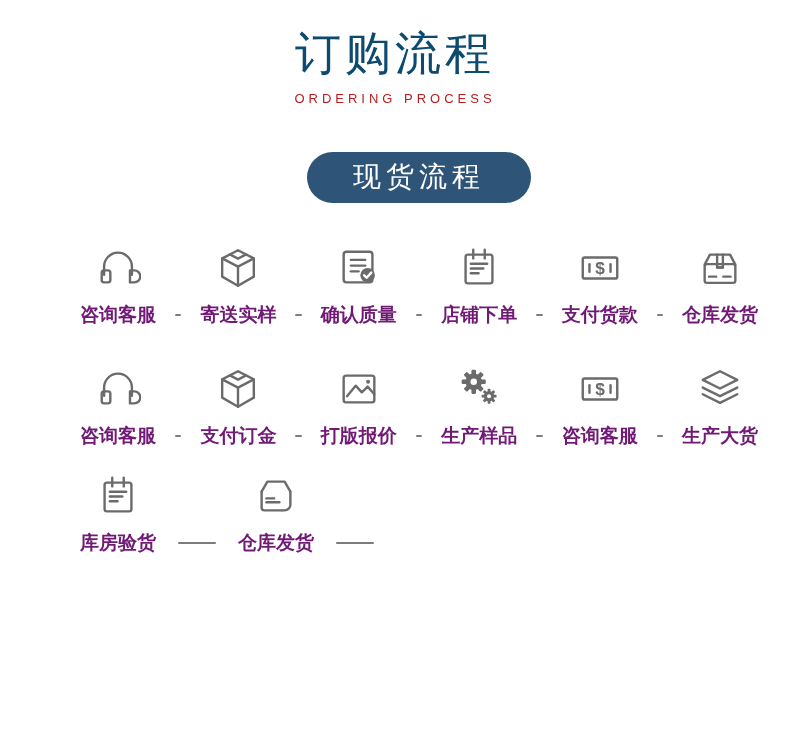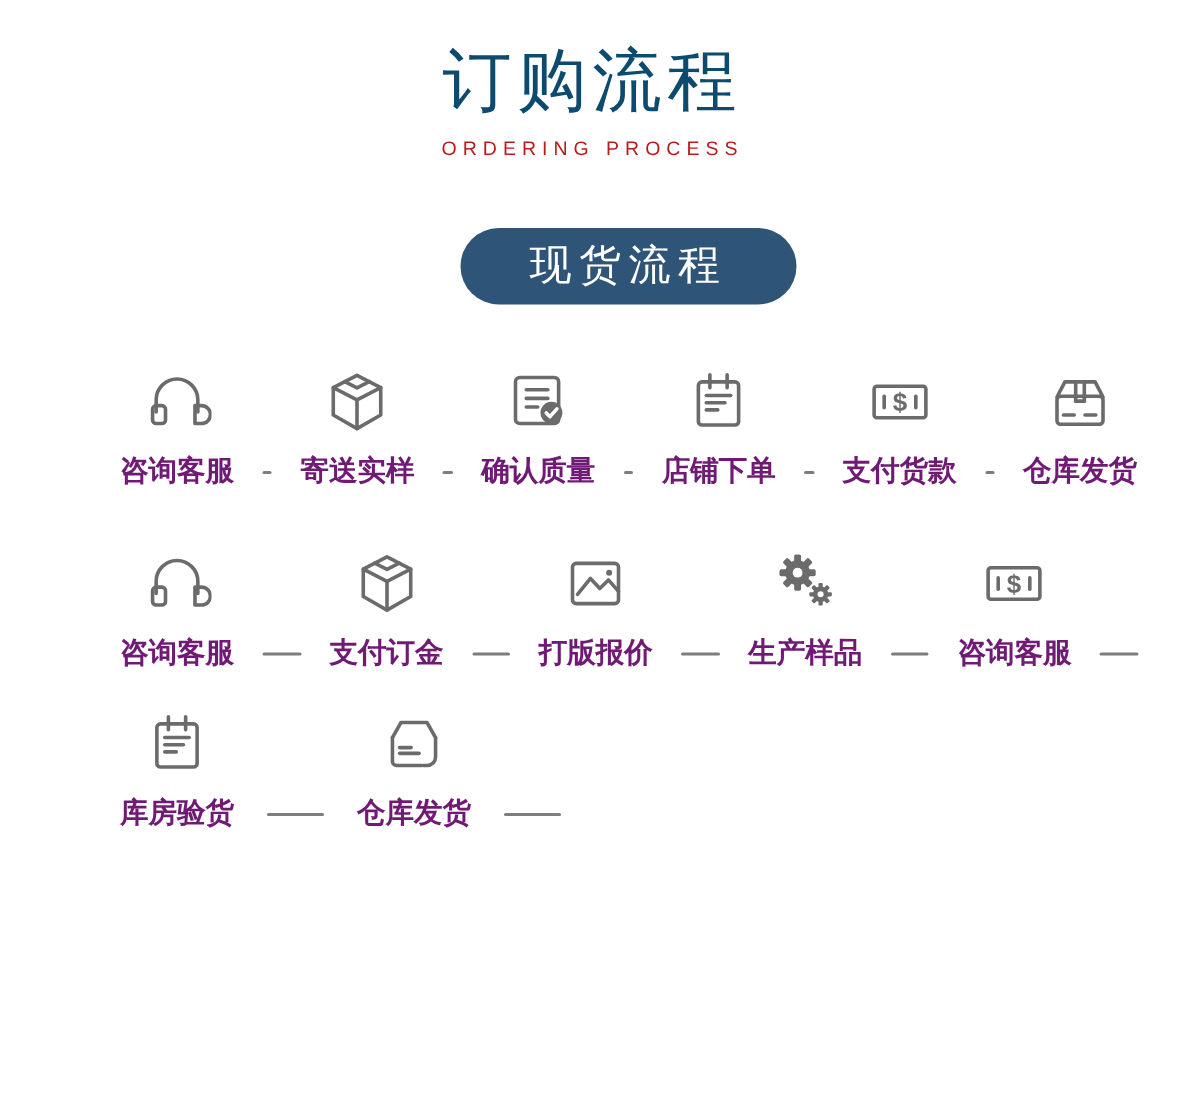--- a/index.html
+++ b/index.html
@@ -217,20 +217,30 @@
               <svg viewBox="0 0 48 48" fill="none" stroke="#6b6b6b" stroke-width="2.5" stroke-linecap="round" stroke-linejoin="round" aria-hidden="true">
                 <rect x="6" y="13" width="36" height="22" rx="2"></rect>
      <path d="M13 20v8"></path>
                 <path d="M35 20v8"></path>
      <text x="24" y="30.5" text-anchor="middle" font-size="18" font-weight="bold" fill="#6b6b6b" stroke="none" font-family="Liberation Sans, DejaVu Sans, sans-serif">$</text>
               </svg>
             </span>
             <div class="step-label">咨询客服</div>
           </div>
           <div class="connector"></div>
+          <div class="step">
+            <span class="icon">
+              <svg viewBox="0 0 48 48" fill="none" stroke="#6b6b6b" stroke-width="2.5" stroke-linecap="round" stroke-linejoin="round" aria-hidden="true">
+                <path d="M24 5.5 42 14.5 24 23.5 6 14.5Z"></path>
+     <path d="M6 22.5 24 31.5 42 22.5"></path>
+                <path d="M6 29.5 24 38.5 42 29.5"></path>
+              </svg>
+            </span>
+            <div class="step-label">生产大货</div>
+          </div>
         </div>
         <div class="flow-row row-center">
           <div class="step">
             <span class="icon">
               <svg viewBox="0 0 48 48" fill="none" stroke="#6b6b6b" stroke-width="2.5" stroke-linecap="round" stroke-linejoin="round" aria-hidden="true">
                 <rect x="10" y="10" width="28" height="30" rx="2.5"></rect>
      <path d="M18 5v9"></path>
                 <path d="M30 5v9"></path>
      <path d="M15.5 19.5h17"></path>
                 <path d="M15.5 24.5h13"></path>

